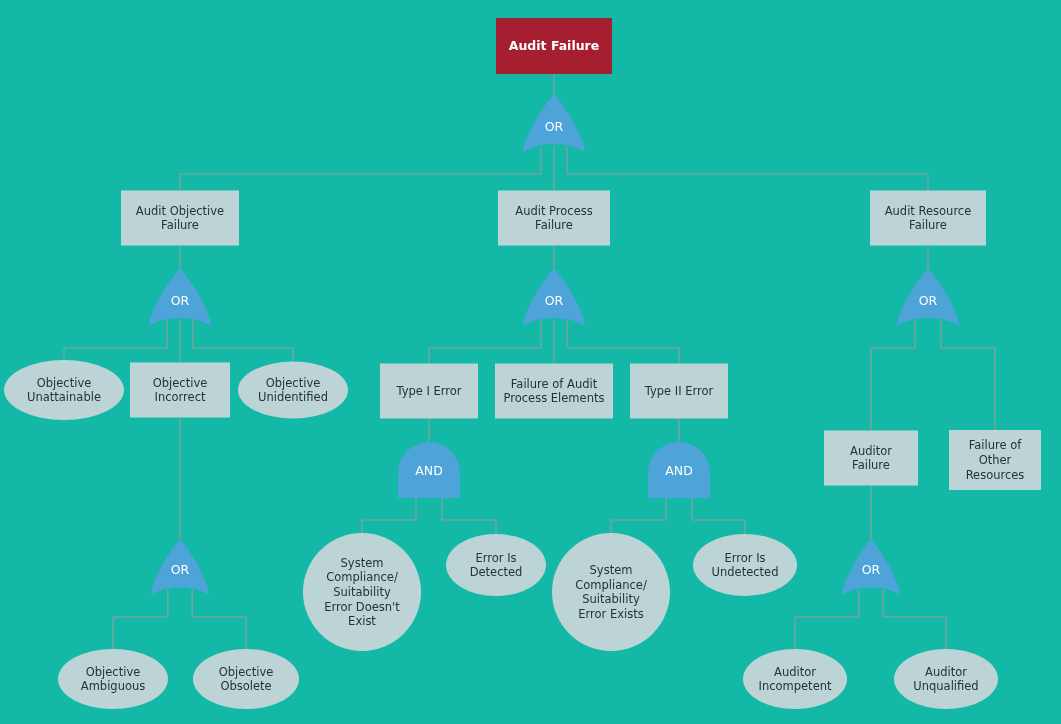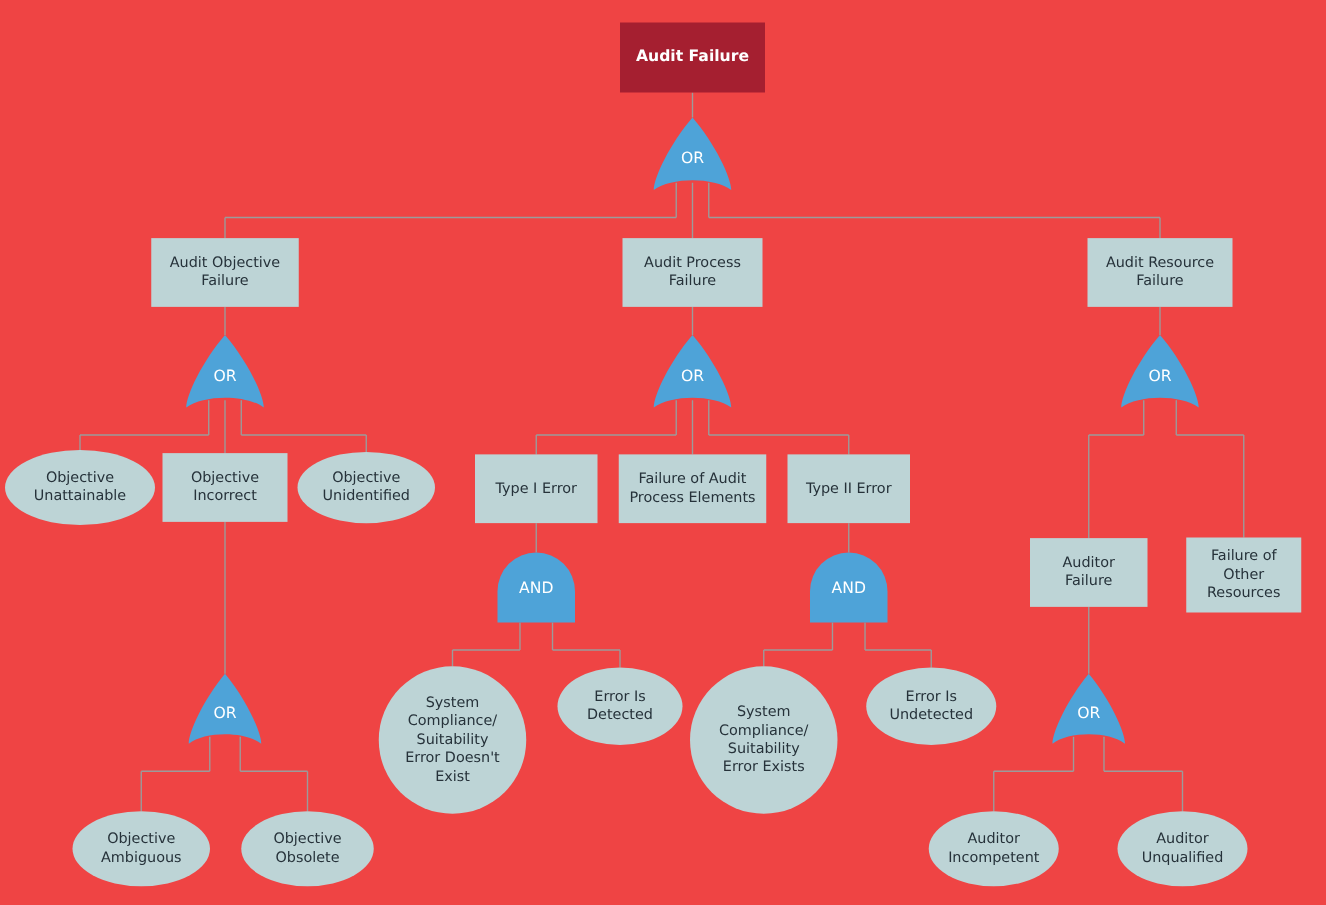--- a/index.html
+++ b/index.html
@@ -10,21 +10,21 @@
   body {
     width: 1061px;
     height: 724px;
     font-family: "DejaVu Sans", sans-serif;
     overflow: hidden;
   }
   #diagram-root {
     position: relative;
     width: 1061px;
     height: 724px;
-    background: #ef4444;
+    background: #14b8a6;
   }
   svg#fault-tree {
     display: block;
     width: 1061px;
     height: 724px;
   }
   .node-shape-box {
     fill: #bdd4d6;
     stroke: none;
   }

